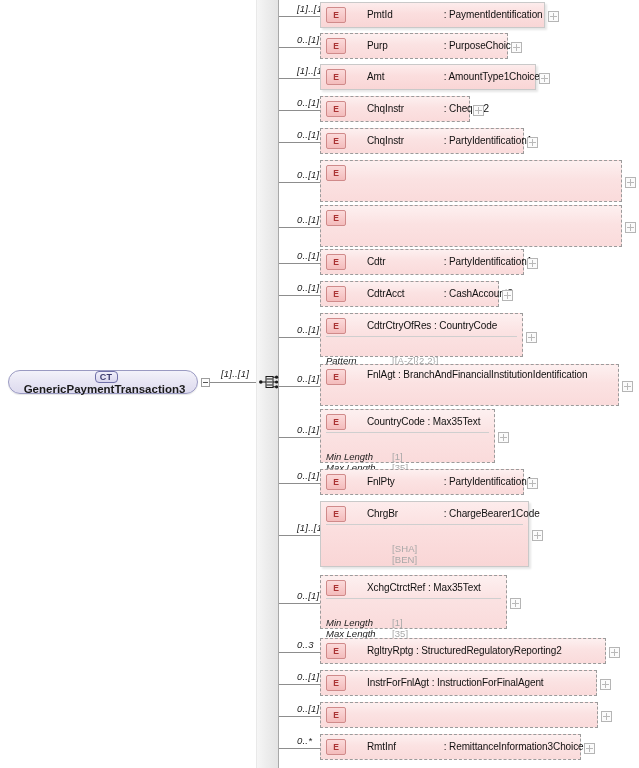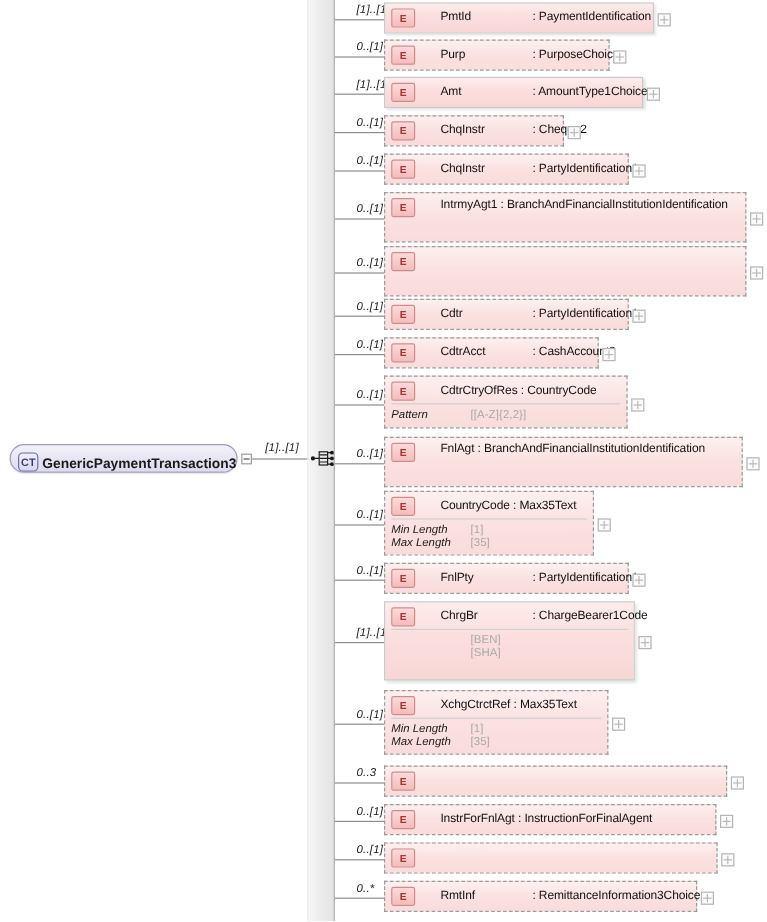--- a/index.html
+++ b/index.html
@@ -17,23 +17,24 @@
   }
 
   
   #root-node{
     position:absolute;
     left:8px; top:370px;
     width:190px; height:24px;
     border:1px solid #9a9ac2;
     border-radius:12px;
     background:linear-gradient(to bottom,#f3f2fa 0%,#e6e4f3 55%,#dedbef 100%);
-    display:flex; align-items:flex-end;
+    display:flex; align-items:center;
     box-sizing:border-box;
     box-shadow:0 1px 1px rgba(0,0,0,.10);
+    flex-direction:column;
   }
   #root-node .ct-badge{
     margin-left:6px;
     width:21px;height:14px;
     border:1px solid #6f6fa8;
     border-radius:4px;
     background:linear-gradient(to bottom,#f0effa,#d9d6ee);
     font-size:9px; font-weight:bold; color:#3b3b6d;
     display:flex;align-items:center;justify-content:center;
     letter-spacing:.2px;
@@ -136,21 +137,21 @@
   }
   .etext .nm{display:inline-block;}
   .etext .ty{display:inline-block;}
   
   .etext.col .nm{min-width:74px;}
 
   
   .facets{
     border-top:1px solid #cfcfcf;
     margin:0 5px;
-    padding:3px 0 4px 0;
+    padding:18px 0 4px 0;
     display:flex;
   }
   .facet-rows{width:100%;}
   .facet-row{
     display:flex;
     line-height:11px;
     font-size:9.5px;
   }
   .facet-name{
     flex:0 0 auto;
@@ -262,21 +263,20 @@
           <span class="ebadge">E</span>
           <span class="etext col"><span class="nm">ChqInstr</span> <span class="ty">: PartyIdentification1</span></span>
         </div>
       </div>
       <div class="plus" style="left: 527px; top: 137px;"></div>
       <div class="branch" style="left: 279px; top: 182px; width: 41px; height: 1px;"></div>
       <div class="card" style="left: 297px; top: 169px;">0..[1]</div>
       <div class="el opt tall" style="left: 320px; top: 160px; width: 302px; height: 42px;">
         <div class="hdr">
           <span class="ebadge">E</span>
-          <span class="etext wrap"><span class="nm">IntrmyAgt1</span> <span class="ty">: BranchAndFinancialInstitutionIdentification</span></span>
         </div>
       </div>
       <div class="plus" style="left: 625px; top: 177px;"></div>
       <div class="branch" style="left: 279px; top: 227px; width: 41px; height: 1px;"></div>
       <div class="card" style="left: 297px; top: 214px;">0..[1]</div>
       <div class="el opt tall" style="left: 320px; top: 205px; width: 302px; height: 42px;">
         <div class="hdr">
           <span class="ebadge">E</span>
         </div>
       </div>
@@ -359,25 +359,25 @@
       <div class="card" style="left: 297px; top: 522px;">[1]..[1]</div>
       <div class="el" style="left: 320px; top: 501px; width: 209px; height: 66px;">
         <div class="hdr">
           <span class="ebadge">E</span>
           <span class="etext col"><span class="nm">ChrgBr</span> <span class="ty">: ChargeBearer1Code</span></span>
         </div>
         <div class="facets">
           <div class="facet-rows">
             <div class="facet-row">
               <span class="facet-name"></span>
+              <span class="facet-val">[SHA]</span>
+            </div>
+            <div class="facet-row">
+              <span class="facet-name"></span>
               <span class="facet-val">[BEN]</span>
-            </div>
-            <div class="facet-row">
-              <span class="facet-name"></span>
-              <span class="facet-val">[SHA]</span>
             </div>
           </div>
         </div>
       </div>
       <div class="plus" style="left: 532px; top: 530px;"></div>
       <div class="branch" style="left: 279px; top: 603px; width: 41px; height: 1px;"></div>
       <div class="card" style="left: 297px; top: 590px;">0..[1]</div>
       <div class="el opt" style="left: 320px; top: 575px; width: 187px; height: 54px;">
         <div class="hdr">
           <span class="ebadge">E</span>
@@ -395,20 +395,21 @@
             </div>
           </div>
         </div>
       </div>
       <div class="plus" style="left: 510px; top: 598px;"></div>
       <div class="branch" style="left: 279px; top: 652px; width: 41px; height: 1px;"></div>
       <div class="card" style="left: 297px; top: 639px;">0..3</div>
       <div class="el opt" style="left: 320px; top: 638px; width: 286px; height: 26px;">
         <div class="hdr">
           <span class="ebadge">E</span>
+          <span class="etext"><span class="nm">RgltryRptg</span> <span class="ty">: StructuredRegulatoryReporting2</span></span>
         </div>
       </div>
       <div class="plus" style="left: 609px; top: 647px;"></div>
       <div class="branch" style="left: 279px; top: 684px; width: 41px; height: 1px;"></div>
       <div class="card" style="left: 297px; top: 671px;">0..[1]</div>
       <div class="el opt" style="left: 320px; top: 670px; width: 277px; height: 26px;">
         <div class="hdr">
           <span class="ebadge">E</span>
           <span class="etext"><span class="nm">InstrForFnlAgt</span> <span class="ty">: InstructionForFinalAgent</span></span>
         </div>

